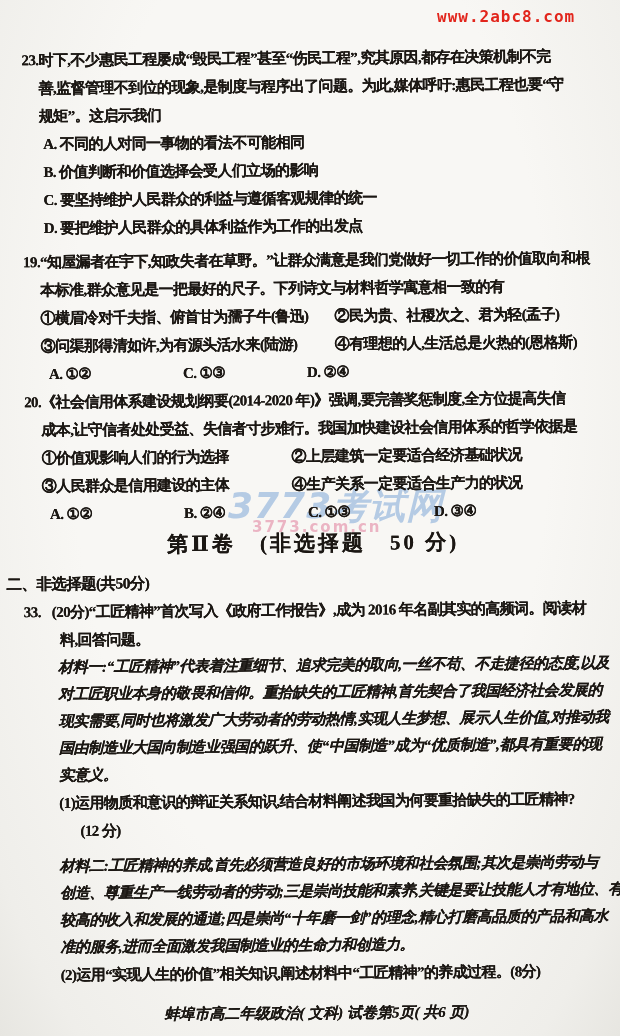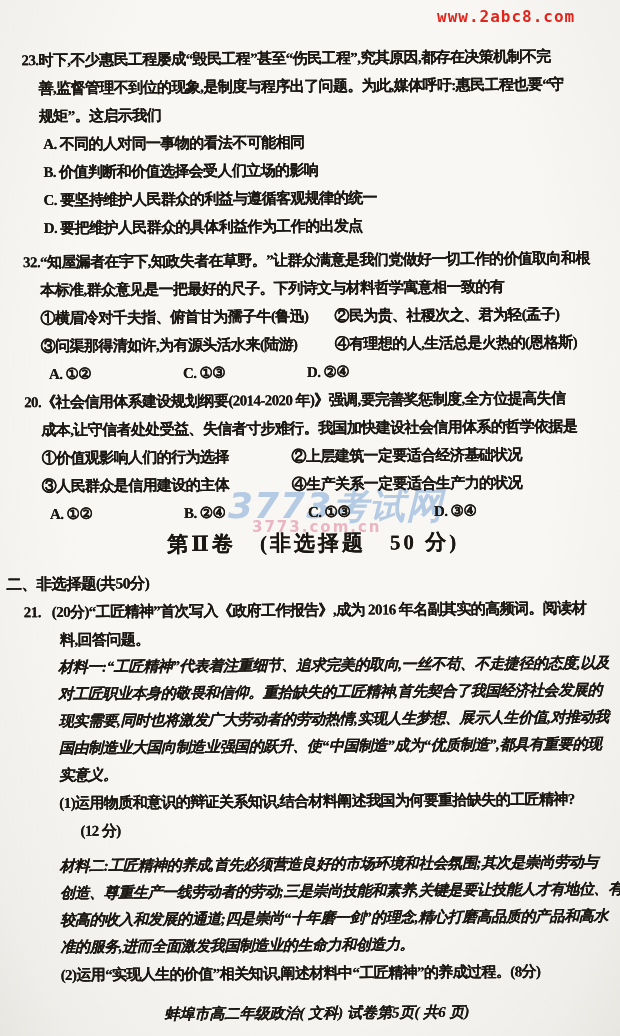--- a/index.html
+++ b/index.html
@@ -98,21 +98,21 @@
       <div class="line cont">善,监督管理不到位的现象,是制度与程序出了问题。为此,媒体呼吁:惠民工程也要“守</div>
       <div class="line cont">规矩”。这启示我们</div>
       <div class="line opt">A. 不同的人对同一事物的看法不可能相同</div>
       <div class="line opt">B. 价值判断和价值选择会受人们立场的影响</div>
       <div class="line opt">C. 要坚持维护人民群众的利益与遵循客观规律的统一</div>
       <div class="line opt">D. 要把维护人民群众的具体利益作为工作的出发点</div>
     </div>
 
     <div class="mt6">
       <div class="line qline">
-        <span class="qnum">32.</span>
+        <span class="qnum">19.</span>
         <span>“知屋漏者在宇下,知政失者在草野。”让群众满意是我们党做好一切工作的价值取向和根</span>
       </div>
       <div class="line cont">本标准,群众意见是一把最好的尺子。下列诗文与材料哲学寓意相一致的有</div>
       <div class="line items">
         <span class="item-l q24w">①横眉冷对千夫指、俯首甘为孺子牛(鲁迅)</span>
         <span>②民为贵、社稷次之、君为轻(孟子)</span>
       </div>
       <div class="line items">
         <span class="item-l q24w">③问渠那得清如许,为有源头活水来(陆游)</span>
         <span>④有理想的人,生活总是火热的(恩格斯)</span>
@@ -145,21 +145,21 @@
         <span>D. ③④</span>
       </div>
     </div>
 
     <div class="section-title">第Ⅱ卷　(非选择题　50 分)</div>
 
     <div class="line part2-heading mt8">二、非选择题(共50分)</div>
 
     <div>
       <div class="line q26line">
-        <span class="qnum q26num">21.</span>
+        <span class="qnum q26num">33.</span>
         <span>(20分)“工匠精神”首次写入《政府工作报告》,成为 2016 年名副其实的高频词。阅读材</span>
       </div>
       <div class="line q26cont">料,回答问题。</div>
     </div>
 
     <div class="material">
       <div class="line">材料一:“工匠精神”代表着注重细节、追求完美的取向,一丝不苟、不走捷径的态度,以及</div>
       <div class="line">对工匠职业本身的敬畏和信仰。重拾缺失的工匠精神,首先契合了我国经济社会发展的</div>
       <div class="line">现实需要,同时也将激发广大劳动者的劳动热情,实现人生梦想、展示人生价值,对推动我</div>
       <div class="line">国由制造业大国向制造业强国的跃升、使“中国制造”成为“优质制造”,都具有重要的现</div>

